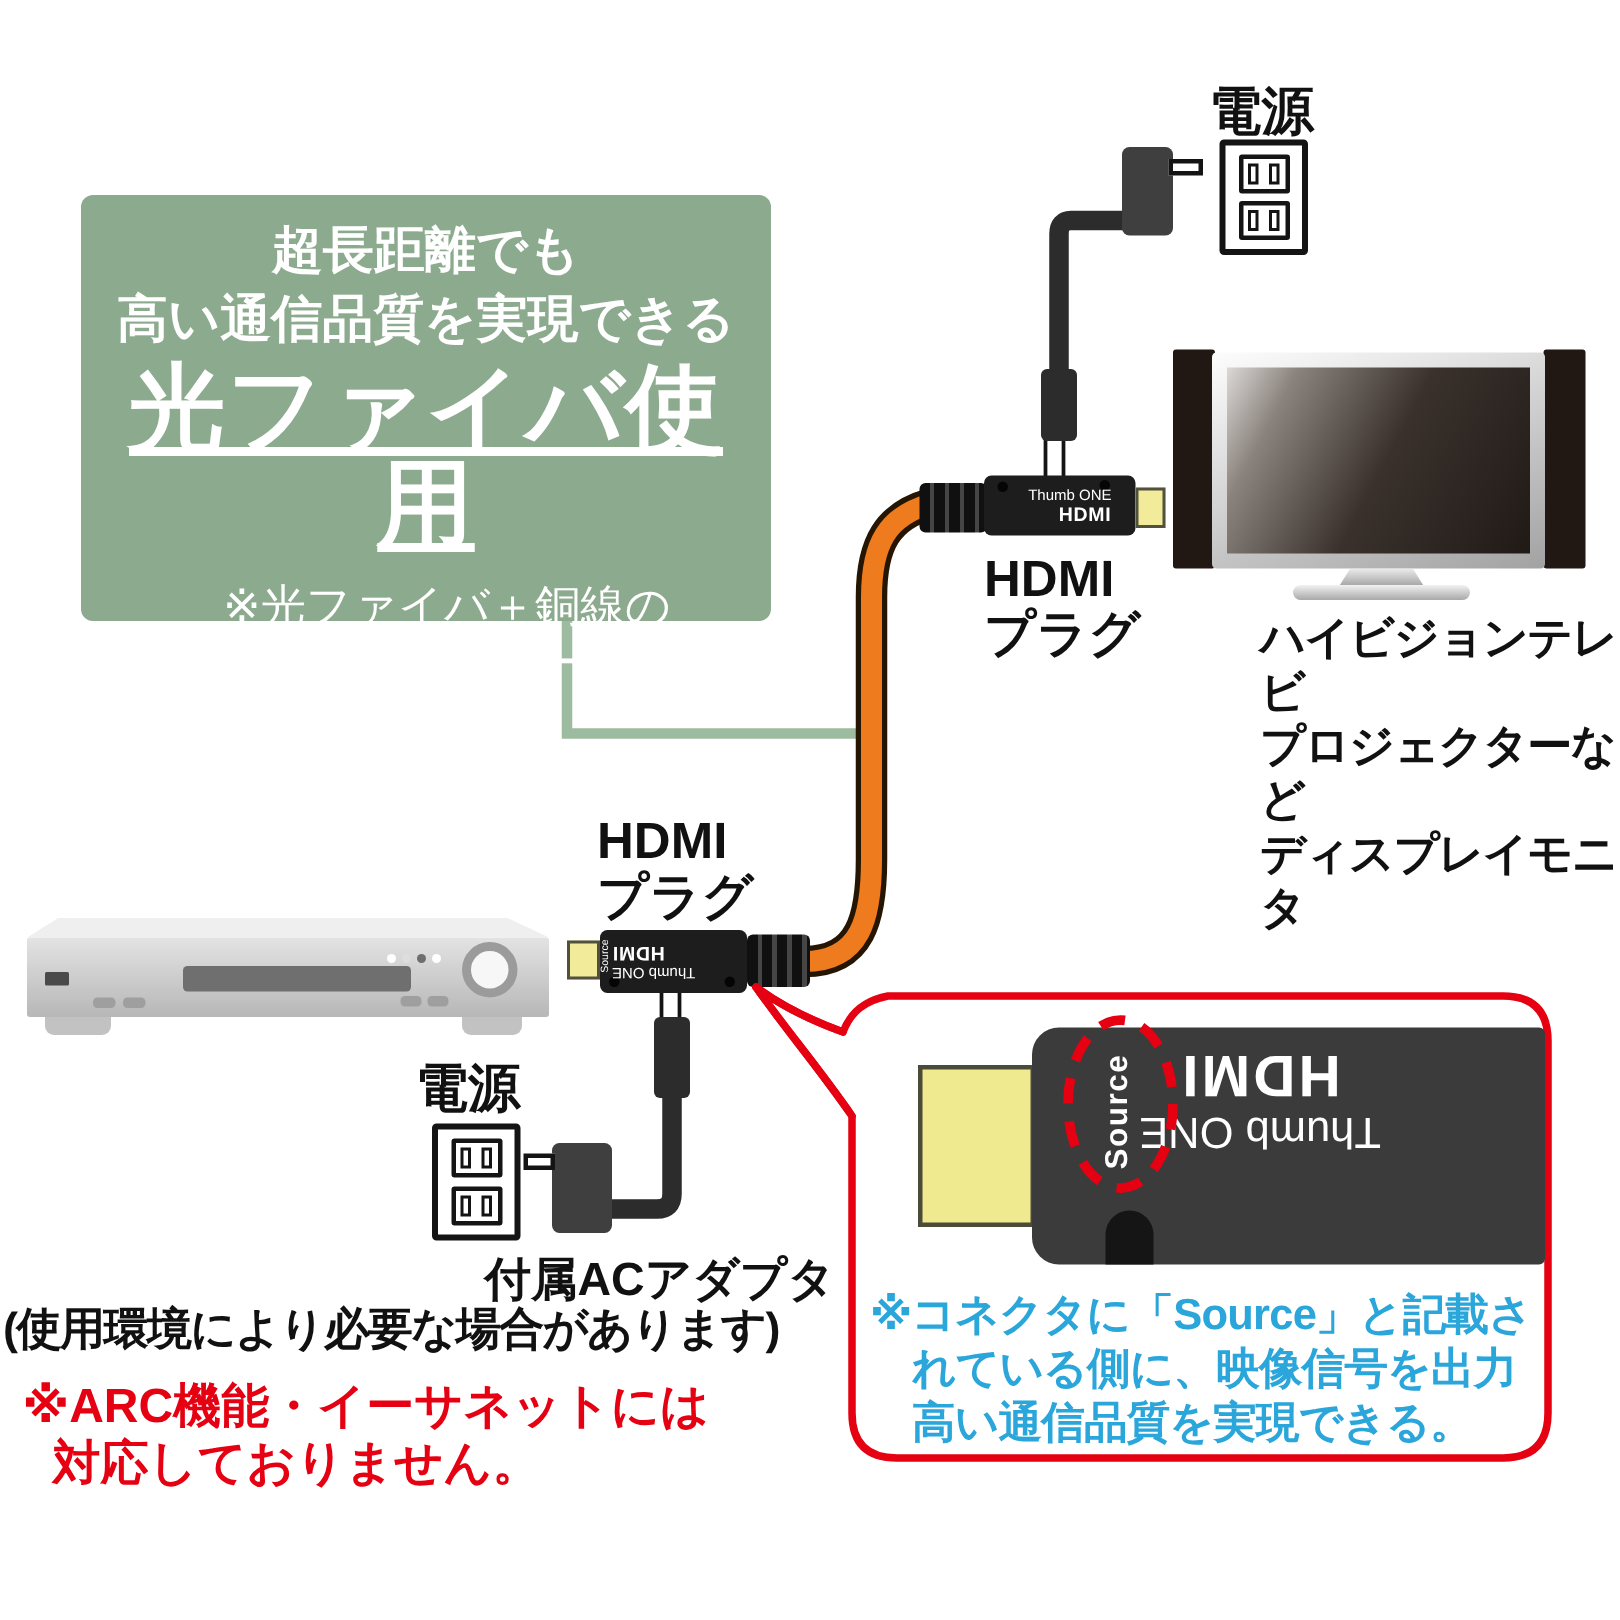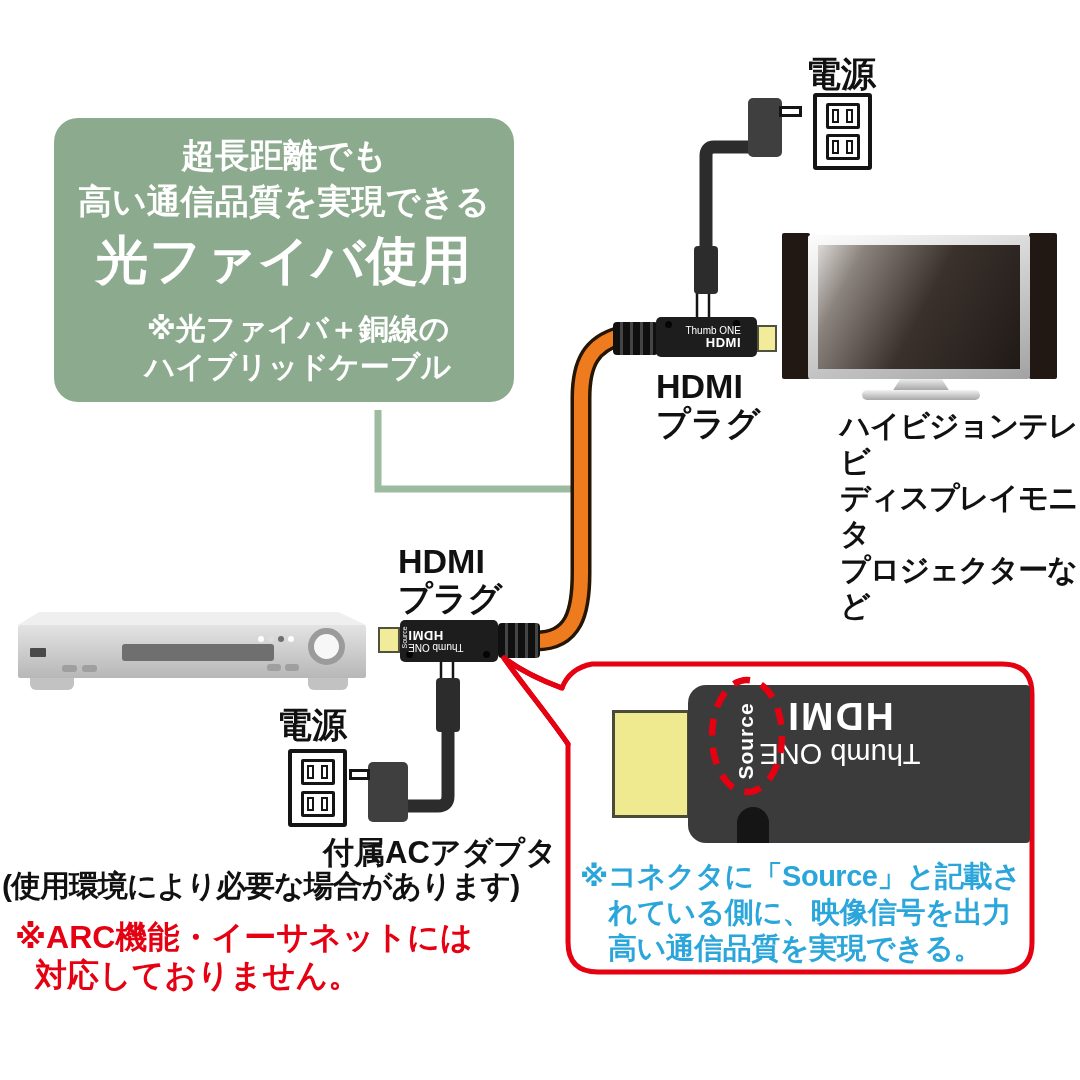--- a/index.html
+++ b/index.html
@@ -3,25 +3,25 @@
 <meta charset="utf-8">
 <style>
   html,body{margin:0;padding:0;background:#fff;}
   #canvas{position:relative;width:1080px;height:1080px;background:#fff;overflow:hidden;
           font-family:"Liberation Sans","DejaVu Sans",sans-serif;color:#111;}
   .abs{position:absolute;}
   svg.layer{position:absolute;left:0;top:0;width:1080px;height:1080px;}
   #wires{z-index:1;} #overlay{z-index:3;pointer-events:none;}
 
   
-  .feature{left:54px;top:118px;width:460px;height:284px;background:#8caa8e;border-radius:24px;
+  .feature{left:54px;top:130px;width:460px;height:284px;background:#8caa8e;border-radius:8px;
            color:#fff;text-align:center;padding-top:14px;box-sizing:border-box;z-index:2;}
   .feature .l1{font-size:34px;font-weight:700;line-height:46px;}
-  .feature .hl{font-size:52px;font-weight:800;line-height:64px;margin-top:4px;letter-spacing:1px;}
-  .feature .nt{font-size:30px;font-weight:700;line-height:38px;padding-left:28px;}
+  .feature .hl{font-size:64px;font-weight:800;line-height:64px;margin-top:4px;letter-spacing:1px;text-decoration:underline;}
+  .feature .nt{font-size:30px;font-weight:400;line-height:38px;padding-left:28px;}
   .feature .nt.first{margin-top:18px;}
 
   
   .outlet{position:absolute;width:59px;height:77px;background:#fff;border:4px solid #141414;border-radius:3px;
           box-sizing:border-box;display:flex;flex-direction:column;align-items:center;justify-content:space-evenly;z-index:2;}
   .receptacle{width:34px;height:26px;border:3px solid #141414;border-radius:2px;box-sizing:border-box;
               display:flex;align-items:center;justify-content:center;gap:7px;}
   .slot{width:7px;height:14px;border:2px solid #141414;box-sizing:border-box;display:block;}
 
   .adapter{position:absolute;background:#3f3f3f;border-radius:5px;z-index:2;}
@@ -138,22 +138,22 @@
     <div class="tvcol" style="left:0;top:0;width:28px;height:146px;"></div>
     <div class="tvcol" style="left:247px;top:0;width:28px;height:146px;"></div>
     <div class="tvframe" style="left:26px;top:2px;width:222px;height:144px;">
       <div class="tvscreen"></div>
     </div>
     <div class="tvneck" style="left:110px;top:146px;width:58px;height:13px;"></div>
     <div class="tvbase" style="left:80px;top:157px;width:118px;height:10px;"></div>
   </div>
   <div class="caption" style="left:796px;top:408px;font-size:30px;line-height:36px;letter-spacing:-1px;margin-left:44px;">
     <div>ハイビジョンテレビ</div>
+    <div>プロジェクターなど</div>
     <div>ディスプレイモニタ</div>
-    <div>プロジェクターなど</div>
   </div>
 
 
   <div class="abs" style="left:18px;top:610px;width:348px;height:86px;z-index:2;">
     <div class="dvd-foot" style="left:12px;top:64px;width:44px;height:16px;"></div>
     <div class="dvd-foot" style="left:290px;top:64px;width:40px;height:16px;"></div>
     <div class="dvd-top" style="left:0;top:2px;width:348px;height:13px;"></div>
     <div class="dvd-front" style="left:0;top:15px;width:348px;height:53px;"></div>
     <div class="dvd-ir" style="left:12px;top:38px;width:16px;height:9px;"></div>
     <div class="dvd-tray" style="left:104px;top:34px;width:152px;height:17px;"></div>

